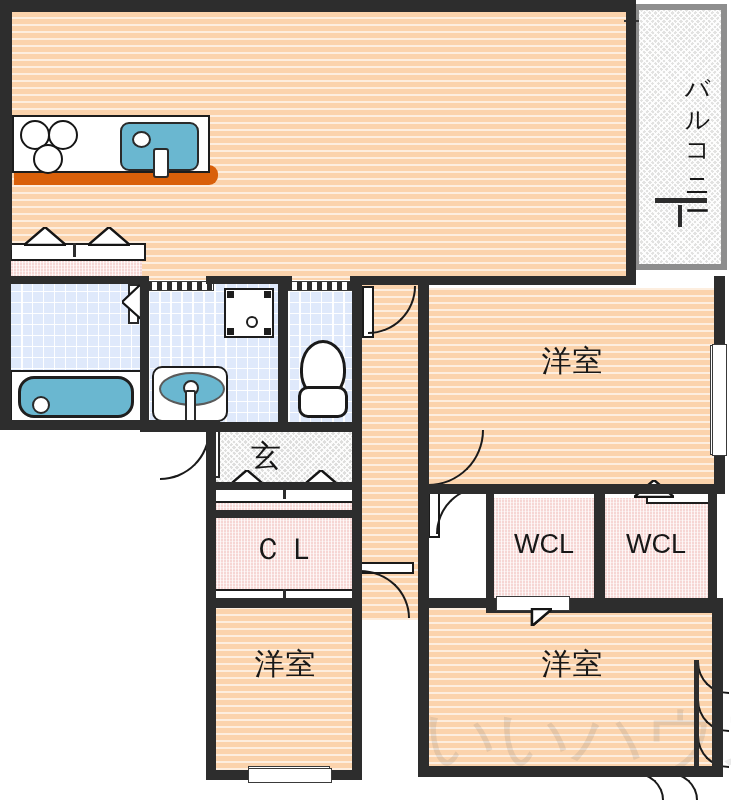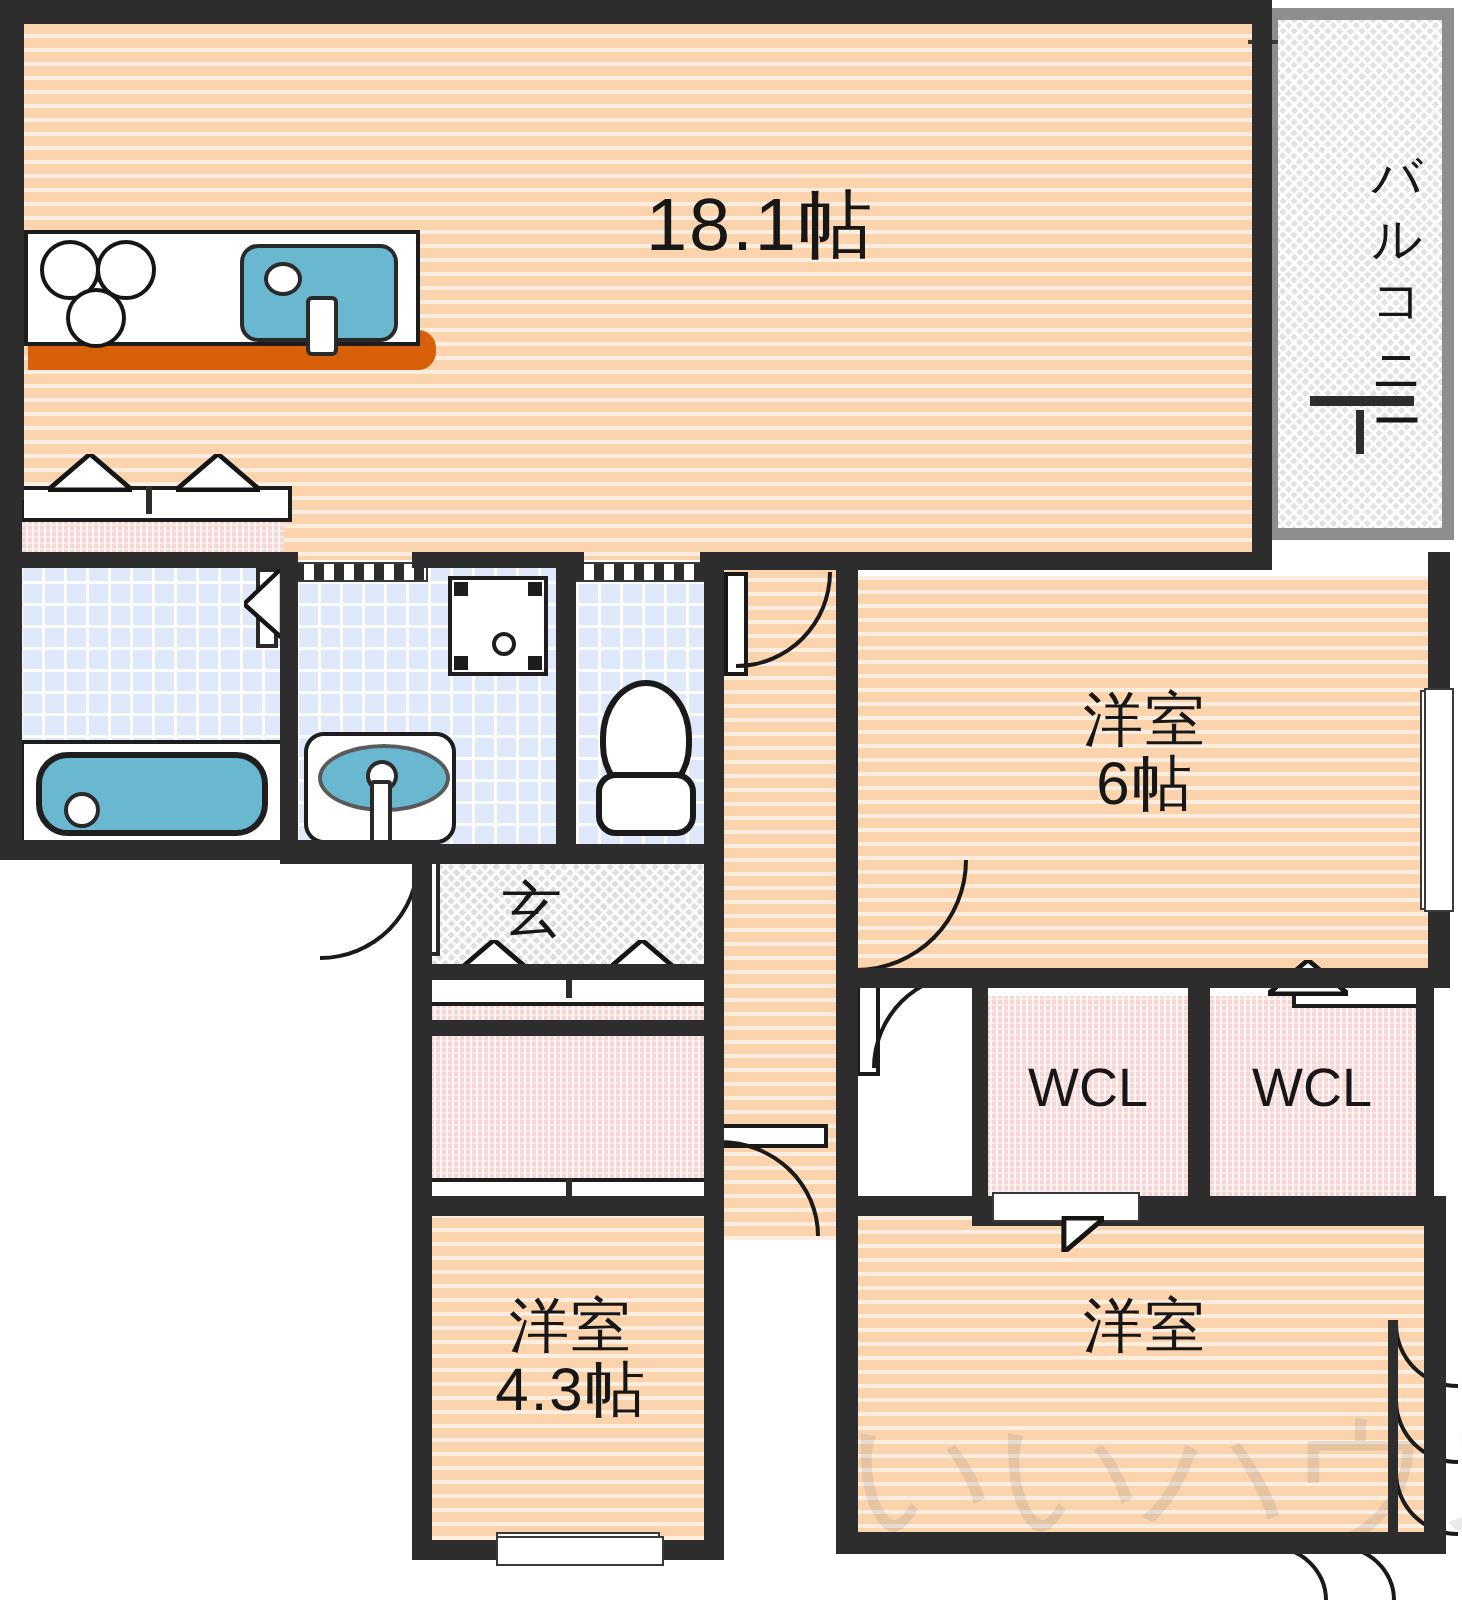--- a/index.html
+++ b/index.html
@@ -104,21 +104,20 @@
   <div class="wall" style="left:626px;top:0px;width:9px;height:270px;"></div>
   <div class="wall" style="left:655px;top:198px;width:52px;height:5px;"></div>
   <div class="wall" style="left:678px;top:205px;width:4px;height:22px;"></div>
   <div class="lbl lbl-balc" style="left:648px;top:60px;width:62px;">
     <span>バルコニー</span>
   </div>
 
   <div class="area tex-floor" style="left:10px;top:10px;width:618px;height:270px;"></div>
 
   <div class="lbl lbl-ldk" style="left:285px;top:93px;width:190px;">
-    <span class="r2">18.1帖</span>
   </div>
 
   <div class="fx counter-front" style="left:14px;top:165px;width:204px;height:20px;"></div>
   <div class="fx kitchen-counter" style="left:12px;top:115px;width:198px;height:58px;"></div>
   <div class="burner" style="left:20px;top:120px;width:26px;height:26px;"></div>
   <div class="burner" style="left:48px;top:120px;width:26px;height:26px;"></div>
   <div class="burner" style="left:33px;top:144px;width:26px;height:26px;"></div>
   <div class="sink" style="left:120px;top:122px;width:75px;height:45px;"></div>
   <div class="sinkhole" style="left:132px;top:131px;width:15px;height:13px;"></div>
   <div class="faucet" style="left:153px;top:148px;width:12px;height:26px;"></div>
@@ -200,37 +199,39 @@
         <polygon points="21,0 42,18 0,18" fill="#ffffff" stroke="#151515" stroke-width="2.4"></polygon>
       </svg>
   </div>
   <div class="tri" style="left:300px;top:470px;">
     <svg width="42" height="19">
         <polygon points="21,0 42,18 0,18" fill="#ffffff" stroke="#151515" stroke-width="2.4"></polygon>
       </svg>
   </div>
 
   <div class="area tex-closet" style="left:214px;top:518px;width:142px;height:72px;"></div>
+  <div class="lbl lbl-cl" style="left:242px;top:533px;width:90px;">
+    <span>ＣＬ</span>
+  </div>
   <div class="slide-strip" style="left:212px;top:589px;width:146px;height:13px;"></div>
   <div class="wall" style="left:283px;top:589px;width:3px;height:13px;"></div>
   <div class="tri" style="left:226px;top:601px;">
     <svg width="42" height="19">
         <polygon points="21,1 42,1 21,19" fill="#ffffff" stroke="#151515" stroke-width="2.4"></polygon>
       </svg>
   </div>
   <div class="tri" style="left:300px;top:601px;">
     <svg width="42" height="19">
         <polygon points="21,1 42,1 21,19" fill="#ffffff" stroke="#151515" stroke-width="2.4"></polygon>
       </svg>
   </div>
 
   <div class="area tex-floor" style="left:428px;top:288px;width:288px;height:200px;"></div>
   <div class="lbl lbl-room" style="left:500px;top:345px;width:145px;">
     <span class="r1">洋室</span>
-    <span class="r2">6帖</span>
   </div>
   <div class="arc arc-br" style="left:428px;top:430px;width:56px;height:56px;"></div>
   <div class="win" style="left:710px;top:345px;width:11px;height:108px;"></div>
 
   <div class="area tex-closet" style="left:492px;top:498px;width:104px;height:110px;"></div>
   <div class="lbl lbl-wcl" style="left:494px;top:530px;width:100px;">
     <span>WCL</span>
   </div>
   <div class="slide-strip" style="left:492px;top:599px;width:64px;height:12px;"></div>
   <div class="tri" style="left:521px;top:605px;">
@@ -246,21 +247,20 @@
   <div class="slide-strip" style="left:646px;top:488px;width:64px;height:12px;"></div>
   <div class="tri" style="left:634px;top:480px;">
     <svg width="40" height="18">
         <polygon points="20,0 40,17 0,17" fill="#ffffff" stroke="#151515" stroke-width="2.4"></polygon>
       </svg>
   </div>
 
   <div class="area tex-floor" style="left:214px;top:600px;width:142px;height:170px;"></div>
   <div class="lbl lbl-room" style="left:213px;top:648px;width:145px;">
     <span class="r1">洋室</span>
-    <span class="r2">4.3帖</span>
   </div>
   <div class="win" style="left:248px;top:766px;width:80px;height:11px;"></div>
 
   <div class="area tex-floor" style="left:428px;top:608px;width:288px;height:162px;"></div>
   <div class="watermark" style="left:424px;top:690px;">いいハウス</div>
   <div class="lbl lbl-room" style="left:500px;top:648px;width:145px;">
     <span class="r1">洋室</span>
   </div>
   <div class="win" style="left:496px;top:598px;width:72px;height:11px;"></div>
   <div class="tri" style="left:512px;top:608px;">

